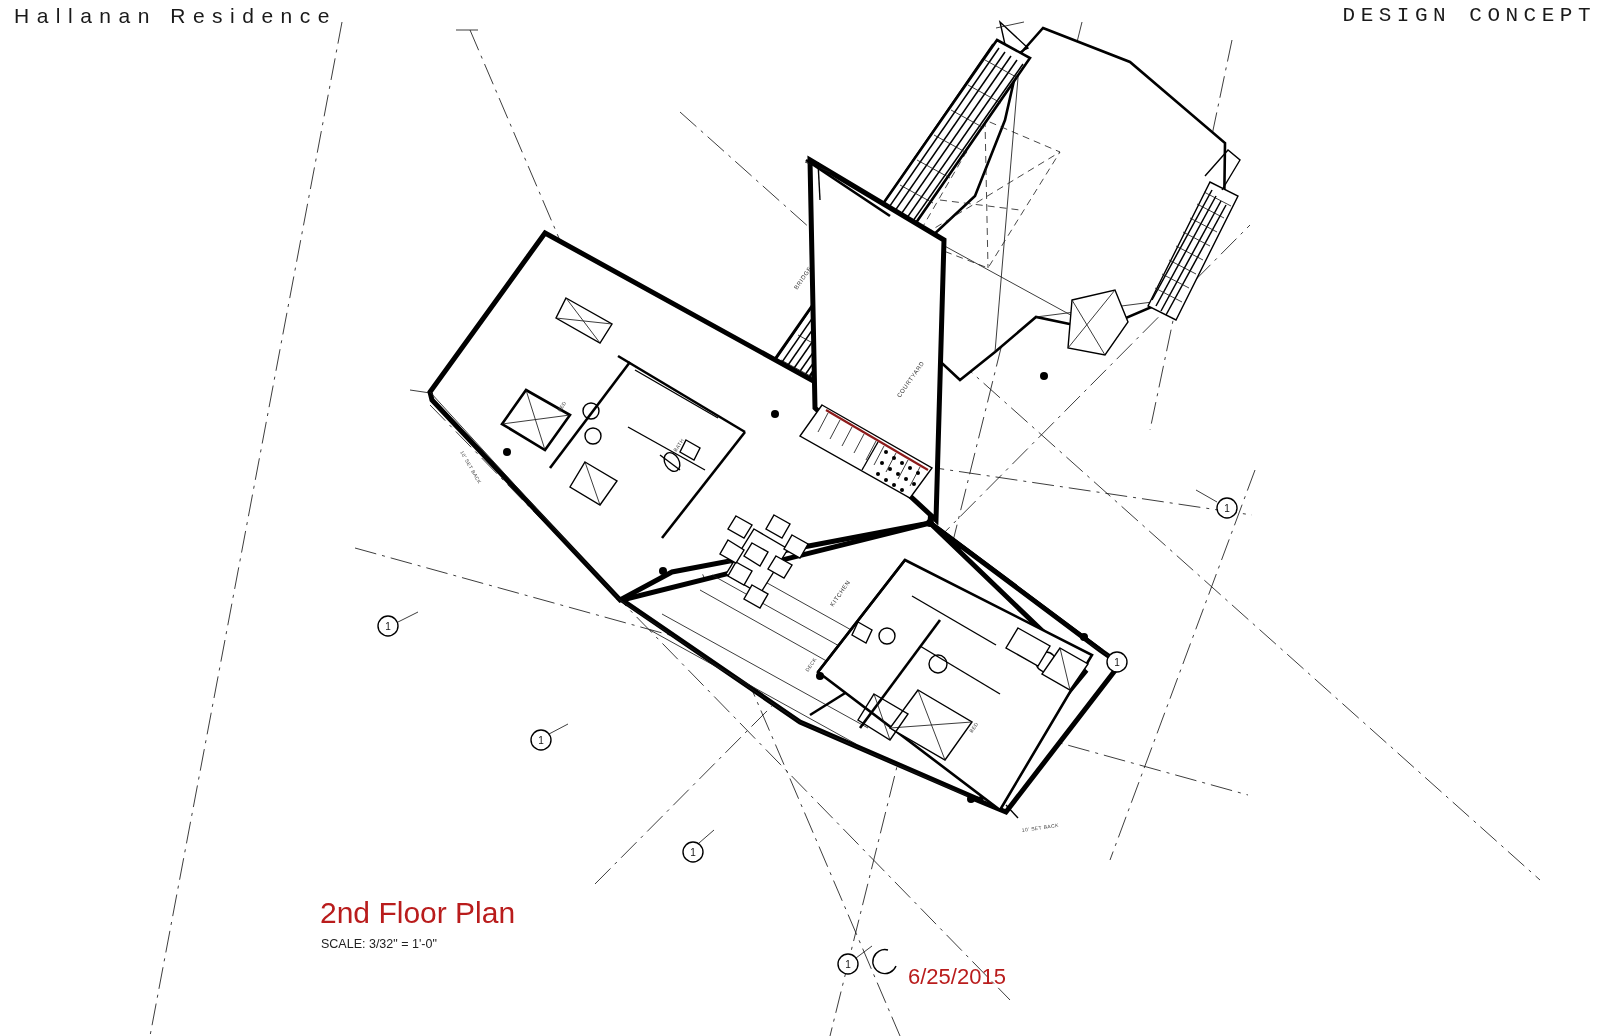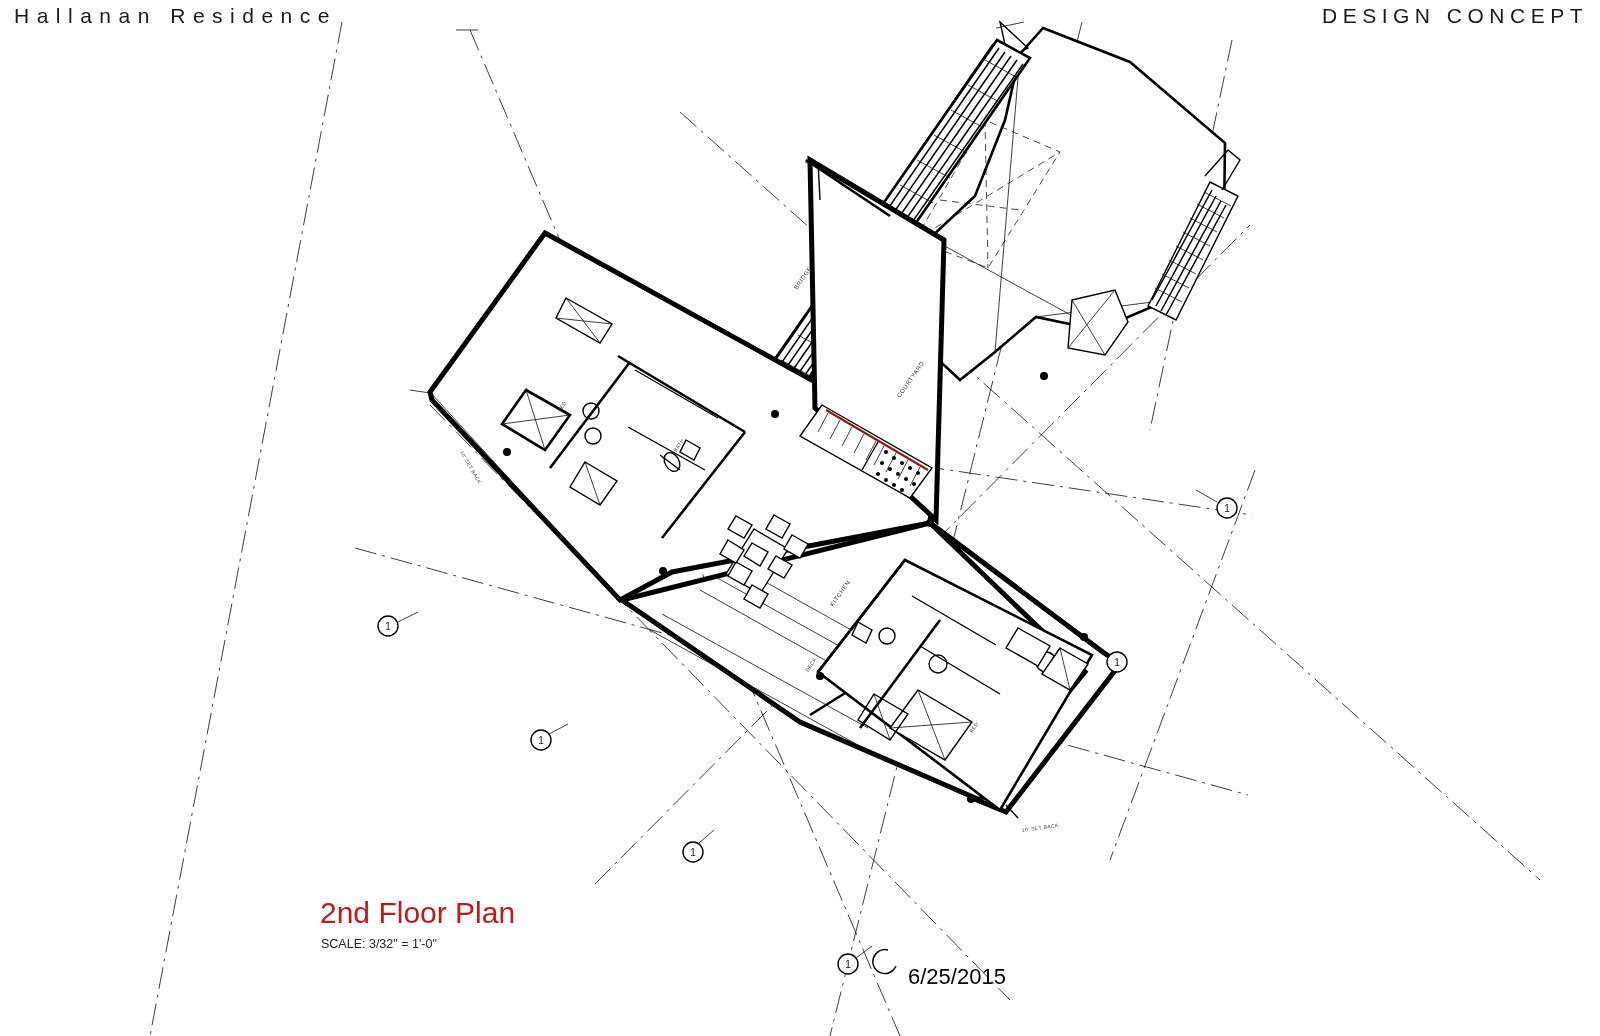--- a/index.html
+++ b/index.html
@@ -27,27 +27,28 @@
     left: 14px;
     top: 4px;
     font-size: 21px;
     letter-spacing: 7.5px;
     font-weight: 400;
     color: #1a1a1a;
     white-space: nowrap;
   }
   .title-right {
     position: absolute;
-    right: 12px;
+    right: 4px;
     top: 4px;
     font-size: 21px;
     letter-spacing: 5.5px;
     font-weight: 400;
     color: #1a1a1a;
     white-space: nowrap;
+    font-family: Liberation Mono, monospace;
   }
   .sheet-title {
     position: absolute;
     left: 320px;
     top: 896px;
     font-size: 30px;
     font-weight: 400;
     color: #b91c1c;
     white-space: nowrap;
   }
@@ -59,21 +60,21 @@
     font-weight: 400;
     color: #222222;
     white-space: nowrap;
   }
   .sheet-date {
     position: absolute;
     left: 908px;
     top: 964px;
     font-size: 22px;
     font-weight: 400;
-    color: #000000;
+    color: #b91c1c;
     white-space: nowrap;
   }
   #plan-svg {
     position: absolute;
     left: 0;
     top: 0;
     width: 1600px;
     height: 1036px;
   }
   .wall-heavy { fill: none; stroke: #000000; stroke-width: 5; stroke-linejoin: miter; }

